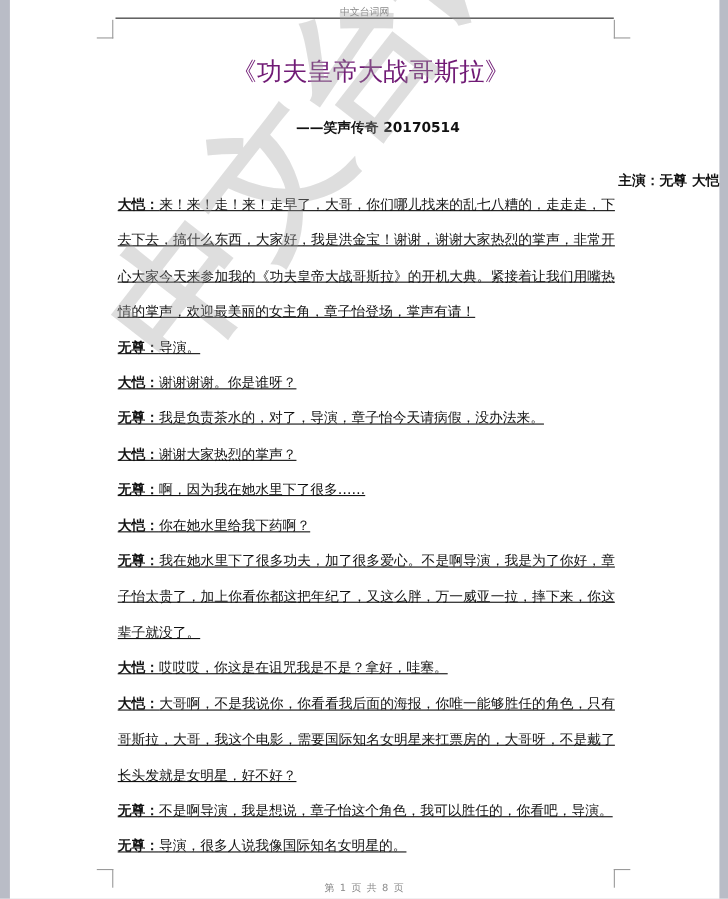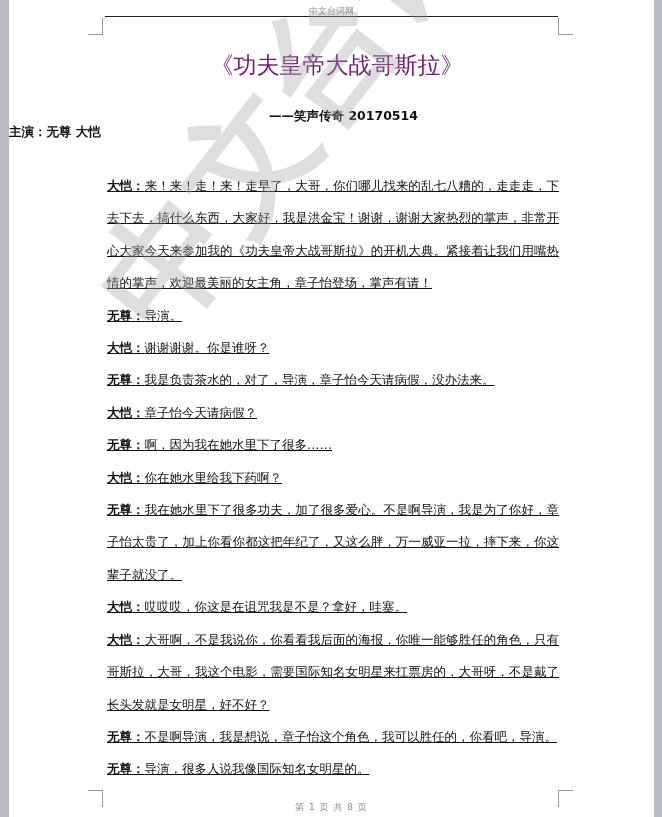--- a/index.html
+++ b/index.html
@@ -10,21 +10,21 @@
   .header-line { position:absolute; left:96px; top:16px; width:453px; height:0; border-top:1px solid #222; }
   .crop { position:absolute; border-color:#9a9a9a; border-style:solid; width:14px; height:16px; }
   .crop.tl { left:79px; top:18px; border-width:0 1px 1px 0; }
   .crop.tr { left:549px; top:18px; border-width:0 0 1px 1px; }
   .crop.bl { left:79px; top:790px; border-width:1px 1px 0 0; }
   .crop.br { left:549px; top:790px; border-width:1px 0 0 1px; }
   .footer-text { position:absolute; left:0; right:0; top:801px; text-align:center; font-size:9px; color:#8a8a8a; letter-spacing:1px; }
   .title { position:absolute; left:0; right:0; top:50px; text-align:center; font-family:"DejaVu Serif","Liberation Serif",serif;
            font-size:23px; color:#701a75;margin-left:11px; }
   .subtitle { position:absolute; left:0; right:0; top:108px; text-align:center; font-size:12.5px; font-weight:bold; color:#111;padding-left:24px; }
-  .cast { position:absolute; left:0; right:0; top:124px; text-align:left; font-size:12.5px; font-weight:bold; color:#111; }
+  .cast { position:absolute; left:0; right:0; top:156px; text-align:right; font-size:12.5px; font-weight:bold; color:#111; }
   .body { position:absolute; left:98px; top:170px; width:452px; font-size:12.5px; line-height:32.4px; color:#111;text-decoration:underline; }
   .para { margin:0; text-align:justify; }
   .spk { font-weight:bold; }
   .watermark { position:absolute; left:50px; top:260px; width:700px; transform:rotate(-52deg); transform-origin:0 0;
                font-size:130px; font-weight:bold; color:rgba(160,160,160,0.35); white-space:nowrap; pointer-events:none; }
   .wm-wrap { position:absolute; left:0; top:0; width:645px; height:817px; overflow:hidden; pointer-events:none; }
 </style>
 </head>
 <body>
 
@@ -36,21 +36,21 @@
 
   <div class="title">《功夫皇帝大战哥斯拉》</div>
   <div class="subtitle">——笑声传奇 20170514</div>
   <div class="cast">主演：无尊  大恺</div>
 
   <div class="body">
     <p class="para"><span class="spk">大恺：</span><span>来！来！走！来！走早了，大哥，你们哪儿找来的乱七八糟的，走走走，下去下去，搞什么东西，大家好，我是洪金宝！谢谢，谢谢大家热烈的掌声，非常开心大家今天来参加我的《功夫皇帝大战哥斯拉》的开机大典。紧接着让我们用嘴热情的掌声，欢迎最美丽的女主角，章子怡登场，掌声有请！</span></p>
     <p class="para"><span class="spk">无尊：</span><span>导演。</span></p>
     <p class="para"><span class="spk">大恺：</span><span>谢谢谢谢。你是谁呀？</span></p>
     <p class="para"><span class="spk">无尊：</span><span>我是负责茶水的，对了，导演，章子怡今天请病假，没办法来。</span></p>
-    <p class="para"><span class="spk">大恺：</span><span>章子怡今天请病假？</span></p>
+    <p class="para"><span class="spk">大恺：</span><span>谢谢大家热烈的掌声？</span></p>
     <p class="para"><span class="spk">无尊：</span><span>啊，因为我在她水里下了很多……</span></p>
     <p class="para"><span class="spk">大恺：</span><span>你在她水里给我下药啊？</span></p>
     <p class="para"><span class="spk">无尊：</span><span>我在她水里下了很多功夫，加了很多爱心。不是啊导演，我是为了你好，章子怡太贵了，加上你看你都这把年纪了，又这么胖，万一威亚一拉，摔下来，你这辈子就没了。</span></p>
     <p class="para"><span class="spk">大恺：</span><span>哎哎哎，你这是在诅咒我是不是？拿好，哇塞。</span></p>
     <p class="para"><span class="spk">大恺：</span><span>大哥啊，不是我说你，你看看我后面的海报，你唯一能够胜任的角色，只有哥斯拉，大哥，我这个电影，需要国际知名女明星来扛票房的，大哥呀，不是戴了长头发就是女明星，好不好？</span></p>
     <p class="para"><span class="spk">无尊：</span><span>不是啊导演，我是想说，章子怡这个角色，我可以胜任的，你看吧，导演。</span></p>
     <p class="para"><span class="spk">无尊：</span><span>导演，很多人说我像国际知名女明星的。</span></p>
   </div>
 
   <div class="wm-wrap">

